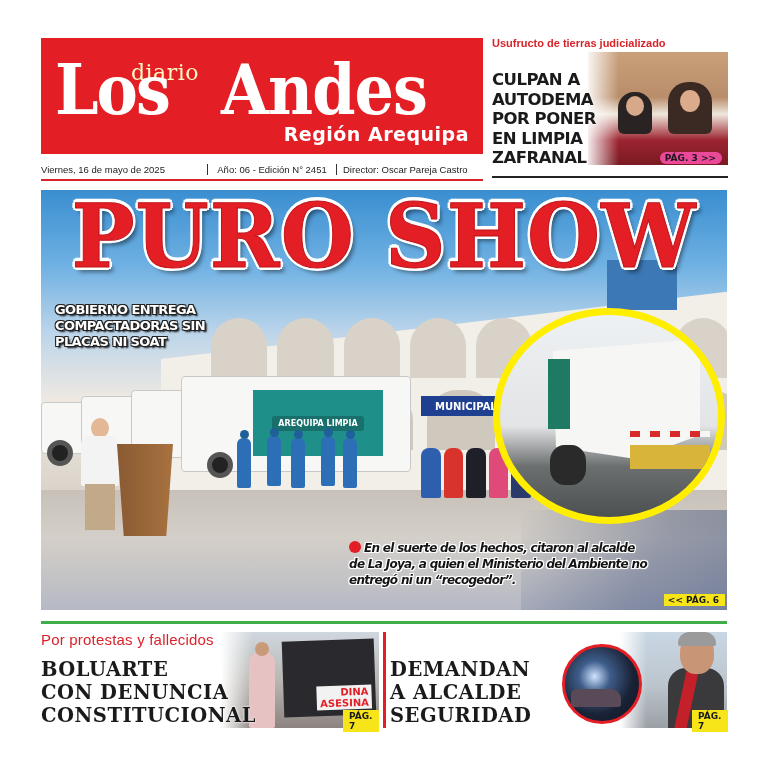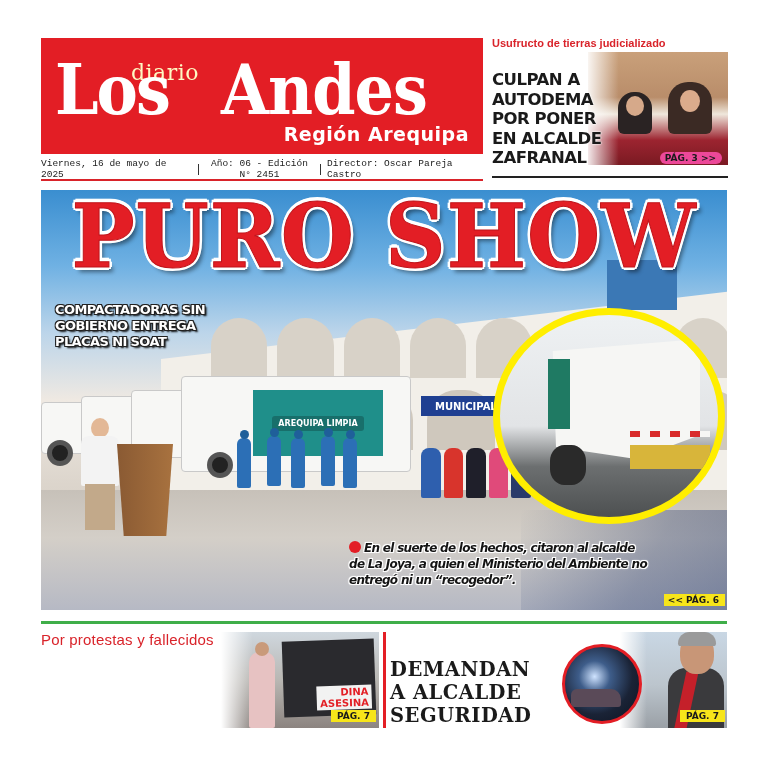--- a/index.html
+++ b/index.html
@@ -25,21 +25,21 @@
       font-family: "DejaVu Serif", serif; font-weight: 900; font-size: 62px; color: #fff;
       letter-spacing: -1px; line-height: 1; transform: scaleY(1.12); transform-origin: top left;
     }
     .mast-region {
       position: absolute; right: 14px; bottom: 9px;
       font-family: "DejaVu Sans", sans-serif; font-weight: bold; font-size: 19px; color: #fff; letter-spacing: 0.5px;
     }
 
     .infobar {
       position: absolute; left: 41px; top: 160px; width: 442px; height: 18px;
-      font-family: Liberation Mono, monospace; font-size: 9.5px; color: #222;
+      font-family: Liberation Sans, sans-serif; font-size: 9.5px; color: #222;
       display: flex; align-items: center;
     }
     .infobar .sep { display: inline-block; width: 1px; height: 11px; background: #333; margin: 0 6px; }
     .info-date { width: 160px; }
     .info-ed { width: 116px; text-align: center; }
     .info-underline { position: absolute; left: 41px; top: 179px; width: 442px; height: 2px; background: #d9232a; }
 
     
     .teaser-top {
       position: absolute; left: 492px; top: 37px; width: 236px; height: 130px;
@@ -162,21 +162,21 @@
       position: absolute; left: 0; top: 1px;
       font-family: "Liberation Sans", sans-serif; font-size: 15px; color: #d9232a; letter-spacing: 0.2px;
     }
     .bt .headline {
       position: absolute; left: 0; top: 28px;
       font-family: "DejaVu Serif", serif; font-weight: 900; font-size: 19.5px; line-height: 23px;
       color: #1a1a1a; letter-spacing: 0.5px; text-shadow: 0 0 2px #fff, 0 0 2px #fff; z-index: 2;
     }
     .bt .pag {
       position: absolute; background: #f7e51a; color: #1a1a1a;
-      font-family: "DejaVu Sans", sans-serif; font-weight: bold; font-size: 9px; padding: 1px 6px; z-index: 3;
+      font-family: "DejaVu Sans", sans-serif; font-weight: bold; font-size: 9px; padding: 1px 6px; z-index: 3; margin-left: 12px;
     }
     .bt-left .photo {
       position: absolute; left: 180px; top: 2px; width: 158px; height: 96px; overflow: hidden;
       background: linear-gradient(90deg, rgba(255,255,255,1) 0%, rgba(255,255,255,0) 20%),
                   linear-gradient(180deg, #cfd7de 0%, #b9b7b3 50%, #8c8480 100%);
     }
     .protest-banner {
       position: absolute; left: 62px; top: 8px; width: 92px; height: 76px; background: #2a2a2e;
       transform: rotate(-2deg);
     }
@@ -226,21 +226,21 @@
   <div class="teaser-photo">
     <div class="p1"></div>
     <div class="p1f"></div>
     <div class="p2"></div>
     <div class="p2f"></div>
   </div>
   <div class="headline">
     <div>CULPAN A</div>
     <div>AUTODEMA</div>
     <div>POR PONER</div>
-    <div>EN ALCALDE</div>
+    <div>EN LIMPIA</div>
     <div>ZAFRANAL</div>
   </div>
   <span class="pag">PÁG. 3 &gt;&gt;</span>
 </div>
 <div class="teaser-rule"></div>
 
 <div class="main">
   <div class="building"></div>
   <div class="arch-row">
     <div class="arch"></div>
@@ -303,22 +303,22 @@
     <div class="ci-body"></div>
     <div class="ci-panel"></div>
     <div class="ci-stripe"></div>
     <div class="ci-bumper"></div>
     <div class="ci-wheel"></div>
   </div>
 
   <div class="headline-main">PURO SHOW</div>
 
   <div class="subhead">
+    <div>GOBIERNO ENTREGA</div>
     <div>COMPACTADORAS SIN</div>
-    <div>GOBIERNO ENTREGA</div>
     <div>PLACAS NI SOAT</div>
   </div>
 
   <div class="bullet bullet-2">
     <span class="dot"></span><span>En el suerte de los hechos, citaron al alcalde de La Joya, a quien el Ministerio del Ambiente no entregó ni un “recogedor”.</span>
   </div>
 
   <span class="pag-main">&lt;&lt; PÁG. 6</span>
 </div>
 
@@ -328,20 +328,25 @@
   <div class="photo">
     <div class="protest-person"></div>
     <div class="protest-banner">
       <div class="txt">
         <div>DINA</div>
         <div>ASESINA</div>
       </div>
     </div>
   </div>
   <span class="kicker">Por protestas y fallecidos</span>
+  <div class="headline">
+    <div>BOLUARTE</div>
+    <div>CON DENUNCIA</div>
+    <div>CONSTITUCIONAL</div>
+  </div>
   <span class="pag" style="left:290px;top:80px;">PÁG. 7</span>
 </div>
 
 <div class="bt-divider"></div>
 
 <div class="bt bt-right">
   <div class="photo">
     <div class="mayor"></div>
     <div class="mayor-sash"></div>
     <div class="mayor-face"></div>

